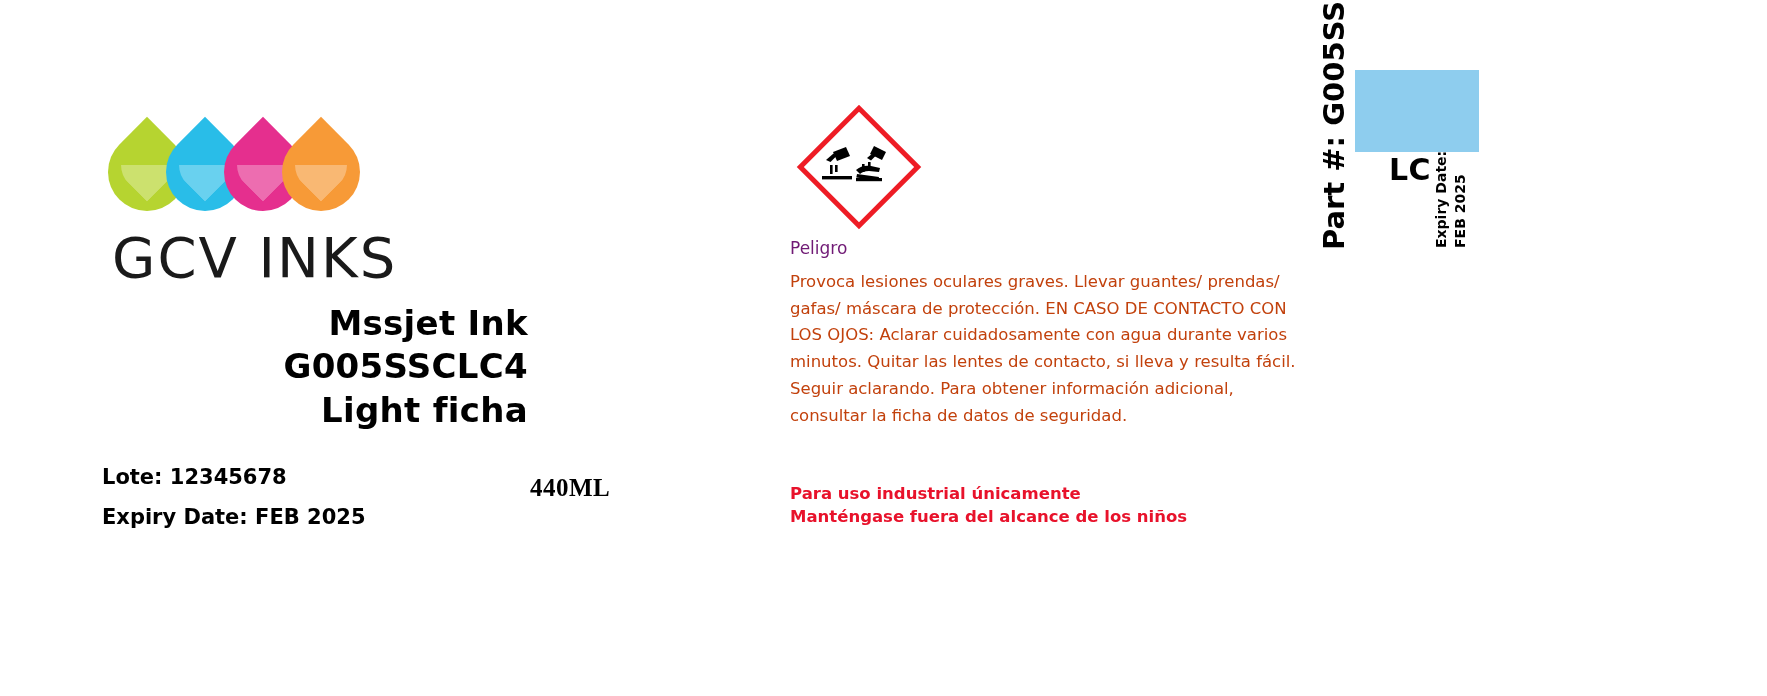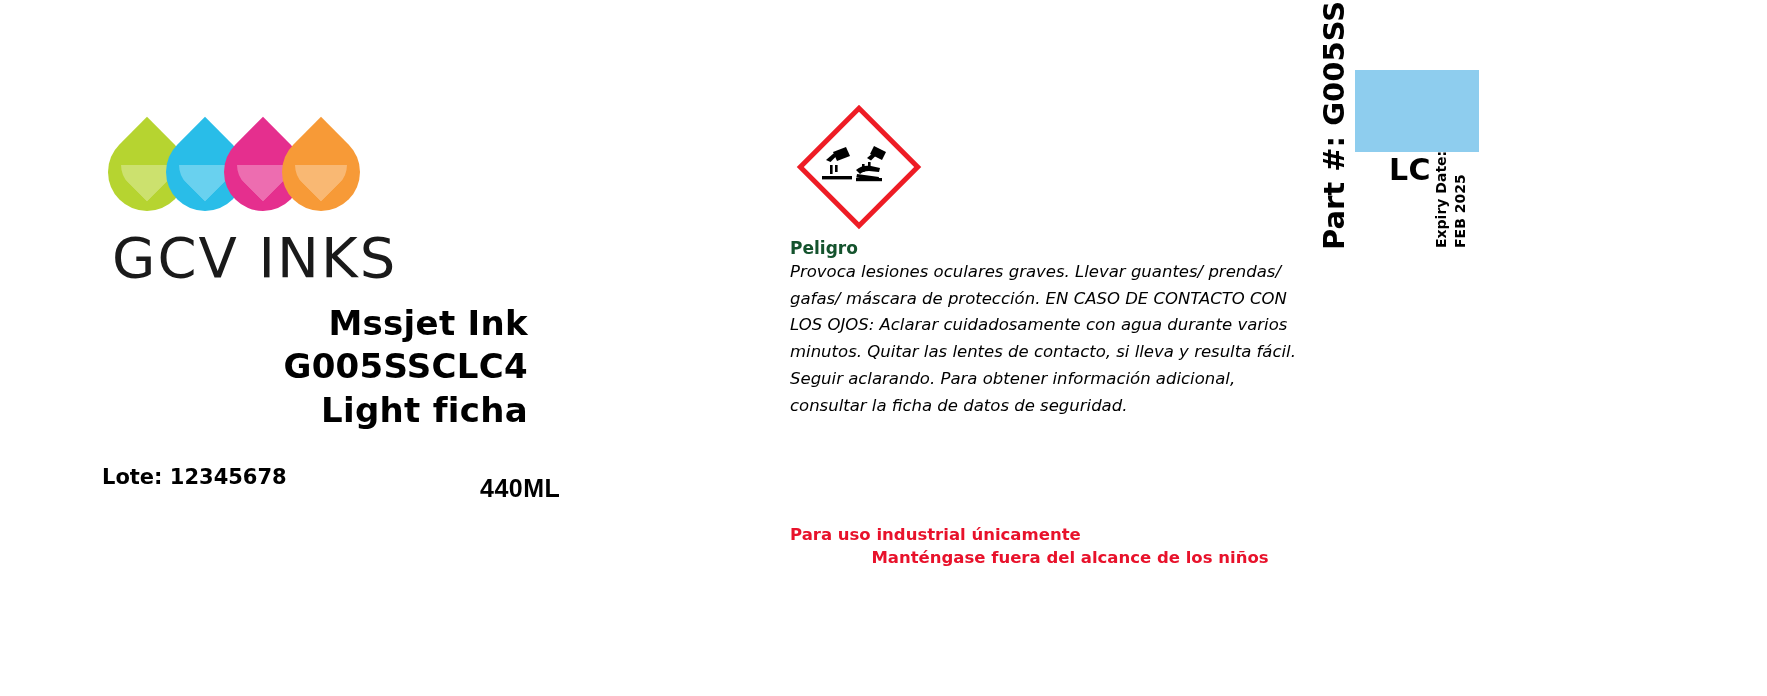--- a/index.html
+++ b/index.html
@@ -96,23 +96,23 @@
   .meta-line {
     font-family: "DejaVu Sans", sans-serif;
     font-size: 21px;
     font-weight: bold;
     line-height: 1.9;
     color: #000000;
   }
 
   .volume {
     position: absolute;
-    left: 480px;
+    left: 530px;
     top: 474px;
-    font-family: Liberation Sans, sans-serif;
+    font-family: Liberation Serif, serif;
     font-size: 25px;
     font-weight: bold;
     color: #000000;
     letter-spacing: 0.5px;
   }
 
   
   .ghs-wrap {
     position: absolute;
     left: 800px;
@@ -139,36 +139,35 @@
 
   .hazard-block {
     position: absolute;
     left: 790px;
     top: 238px;
     width: 520px;
   }
   .hazard-title {
     font-family: "DejaVu Sans", sans-serif;
     font-size: 17px;
-    font-weight: bold;
-    color: #14532d;
-    margin-bottom: 1px;
+    font-weight: normal;
+    color: #701a75;
+    margin-bottom: 11px;
   }
   .hazard-body {
     font-family: "DejaVu Sans", sans-serif;
     font-size: 16.5px;
     line-height: 1.62;
-    color: #000000;
-    font-style: italic;
+    color: #c2410c;
   }
 
   .warning-block {
     position: absolute;
     left: 790px;
-    top: 523px;
+    top: 482px;
     width: 560px;
   }
   .warning-line {
     font-family: "DejaVu Sans", sans-serif;
     font-size: 16.5px;
     font-weight: bold;
     line-height: 1.42;
     color: #e8122b;
   }
 
@@ -238,20 +237,21 @@
     <div class="logo-text">GCV INKS</div>
 
     <div class="product-lines">
       <div class="product-line">Mssjet Ink</div>
       <div class="product-line">G005SSCLC4</div>
       <div class="product-line">Light ficha</div>
     </div>
 
     <div class="meta-lines">
       <div class="meta-line">Lote: 12345678</div>
+      <div class="meta-line">Expiry Date: FEB 2025</div>
     </div>
   </div>
 
   <div class="volume">440ML</div>
 
   <div class="ghs-wrap">
     <div class="ghs-diamond"></div>
     <svg class="ghs-inner" viewBox="0 0 108 108">
       <g fill="#000000">
 
@@ -276,21 +276,21 @@
     </svg>
   </div>
 
   <div class="hazard-block">
     <div class="hazard-title">Peligro</div>
     <div class="hazard-body">Provoca lesiones oculares graves. Llevar guantes/ prendas/ gafas/ máscara de protección. EN CASO DE CONTACTO CON LOS OJOS: Aclarar cuidadosamente con agua durante varios minutos. Quitar las lentes de contacto, si lleva y resulta fácil. Seguir aclarando.  Para obtener información adicional, consultar la ficha de datos de seguridad.</div>
   </div>
 
   <div class="warning-block">
     <div class="warning-line" style="color: rgb(232, 18, 43);">Para uso industrial únicamente</div>
-    <div class="warning-line" style="color: rgb(232, 18, 43); text-align: center;">Manténgase fuera del alcance de los niños</div>
+    <div class="warning-line" style="color: rgb(232, 18, 43);">Manténgase fuera del alcance de los niños</div>
   </div>
 
   <div class="swatch" style="background: rgb(142, 205, 238);"></div>
   <div class="swatch-code">LC</div>
 
   <div class="rot-part">Part #: G005SSCL C4</div>
 
   <div class="rot-expiry">
     <div>Expiry Date:</div>
     <div>FEB 2025</div>

